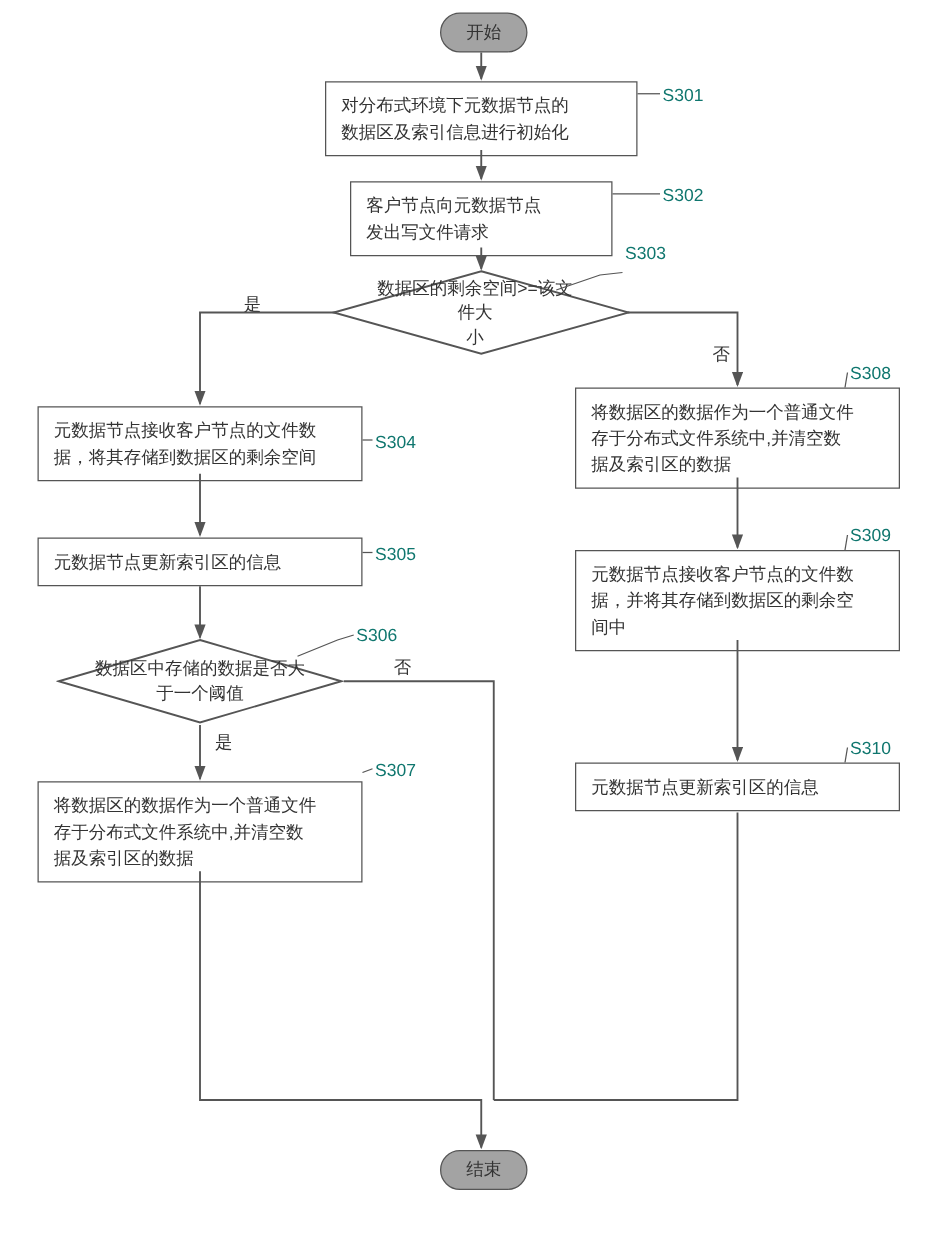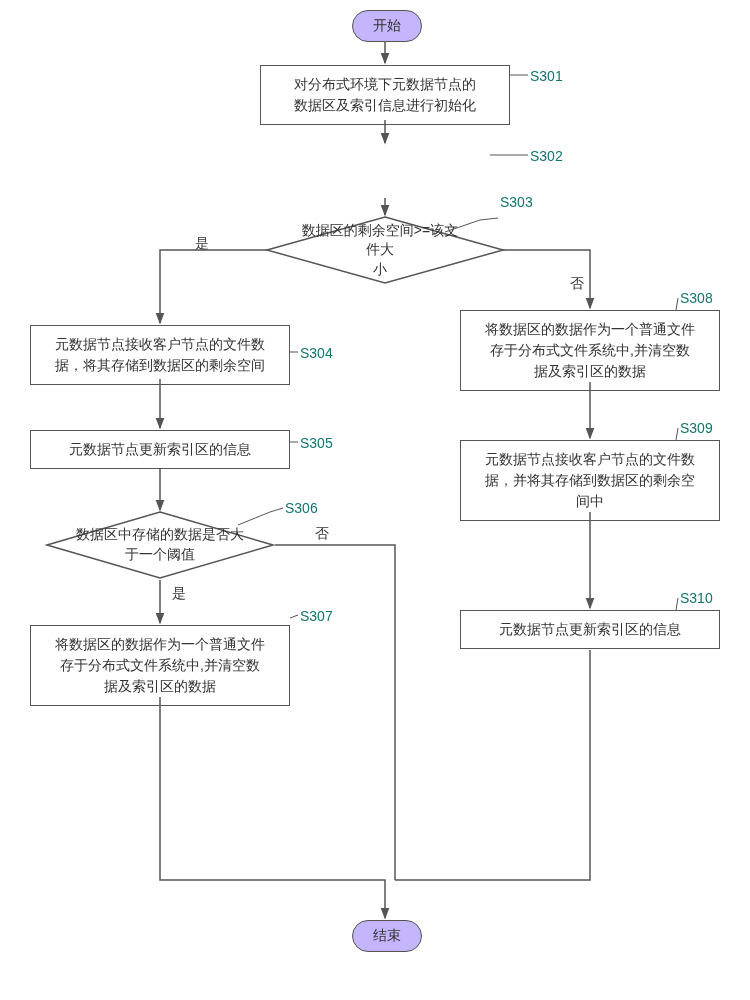--- a/index.html
+++ b/index.html
@@ -16,28 +16,28 @@
     position: relative;
     width: 750px;
     height: 1000px;
   }
   .terminator {
     position: absolute;
     border: 1.5px solid #555;
     border-radius: 18px;
     padding: 6px 20px;
     text-align: center;
-    background: #c4b5fd;
+    background: #a3a3a3;
   }
   .process {
     position: absolute;
     border: 1.5px solid #555;
     background: #fff;
     padding: 8px 12px;
-    text-align: center;
+    text-align: left;
     line-height: 1.5;
   }
   .decision-wrap {
     position: absolute;
   }
   .decision {
     width: 230px;
     height: 70px;
     position: relative;
   }
@@ -82,20 +82,24 @@
   <div class="terminator" style="left:352px; top:10px;">
     <span>开始</span>
   </div>
 
   <div class="process" style="left:260px; top:65px; width:250px;">
     <span style="white-space:pre-line;">对分布式环境下元数据节点的
 数据区及索引信息进行初始化</span>
   </div>
   <div class="step-label" style="left:530px; top:68px;">S301</div>
 
+  <div class="process" style="left:280px; top:145px; width:210px;">
+    <span style="white-space:pre-line;">客户节点向元数据节点
+发出写文件请求</span>
+  </div>
   <div class="step-label" style="left:530px; top:148px;">S302</div>
 
   <div class="decision-wrap" style="left:265px; top:215px;">
     <div class="decision">
       <svg width="240" height="70" viewBox="0 0 240 70">
         <polygon points="120,2 238,35 120,68 2,35" fill="#fff" stroke="#555" stroke-width="1.5"></polygon>
       </svg>
       <div class="dtext">
           <span style="white-space:pre-line;">数据区的剩余空间&gt;=该文件大
 小</span>

